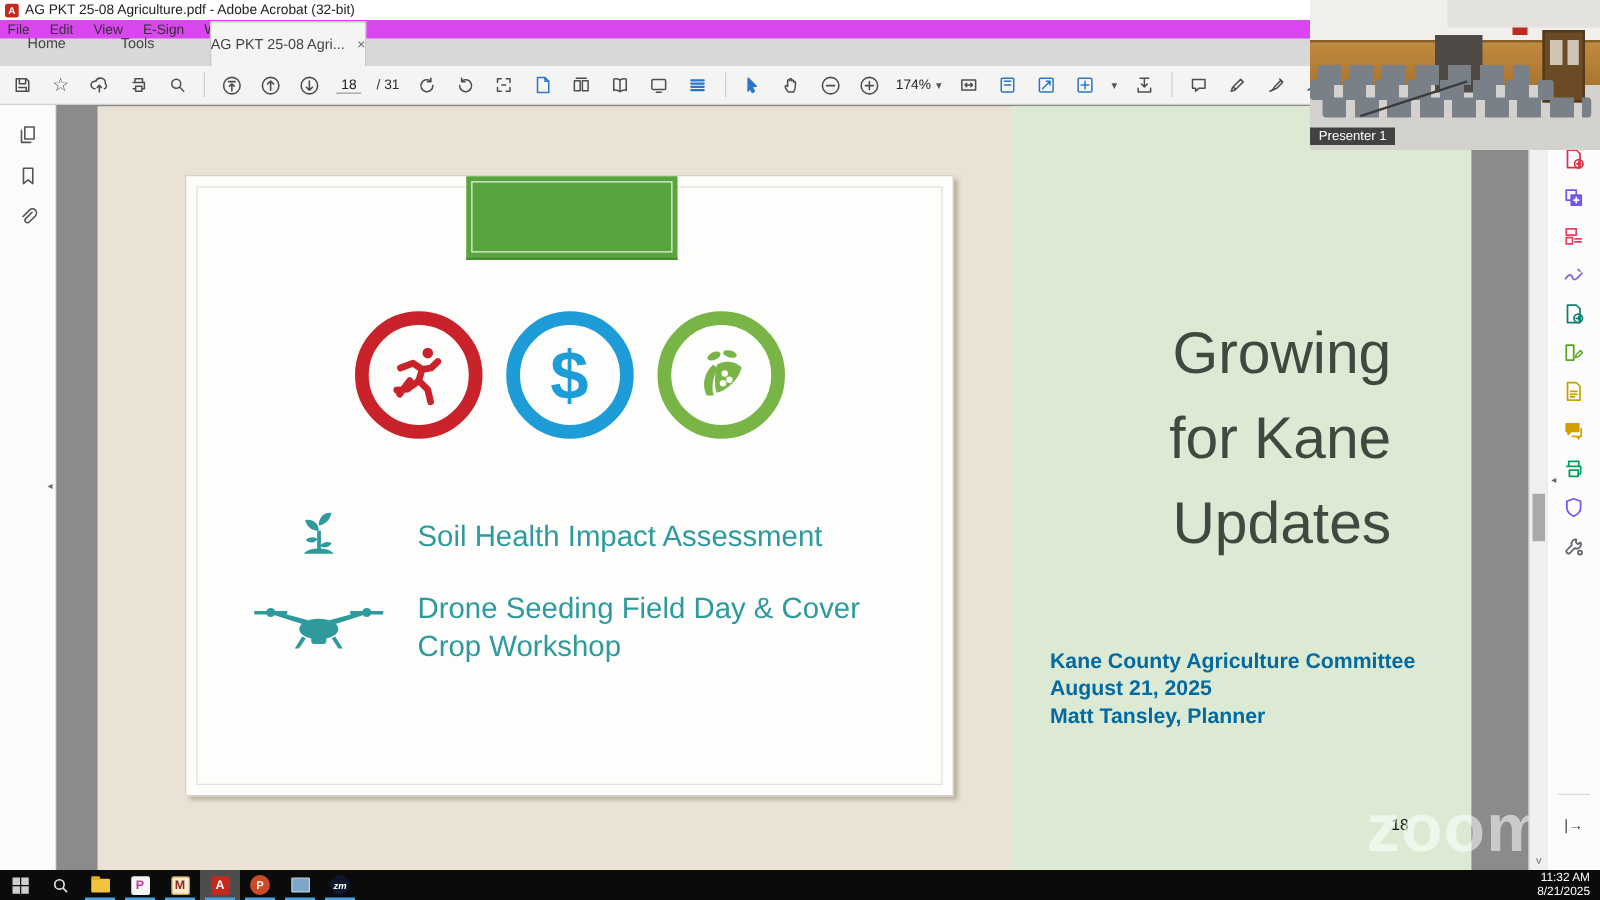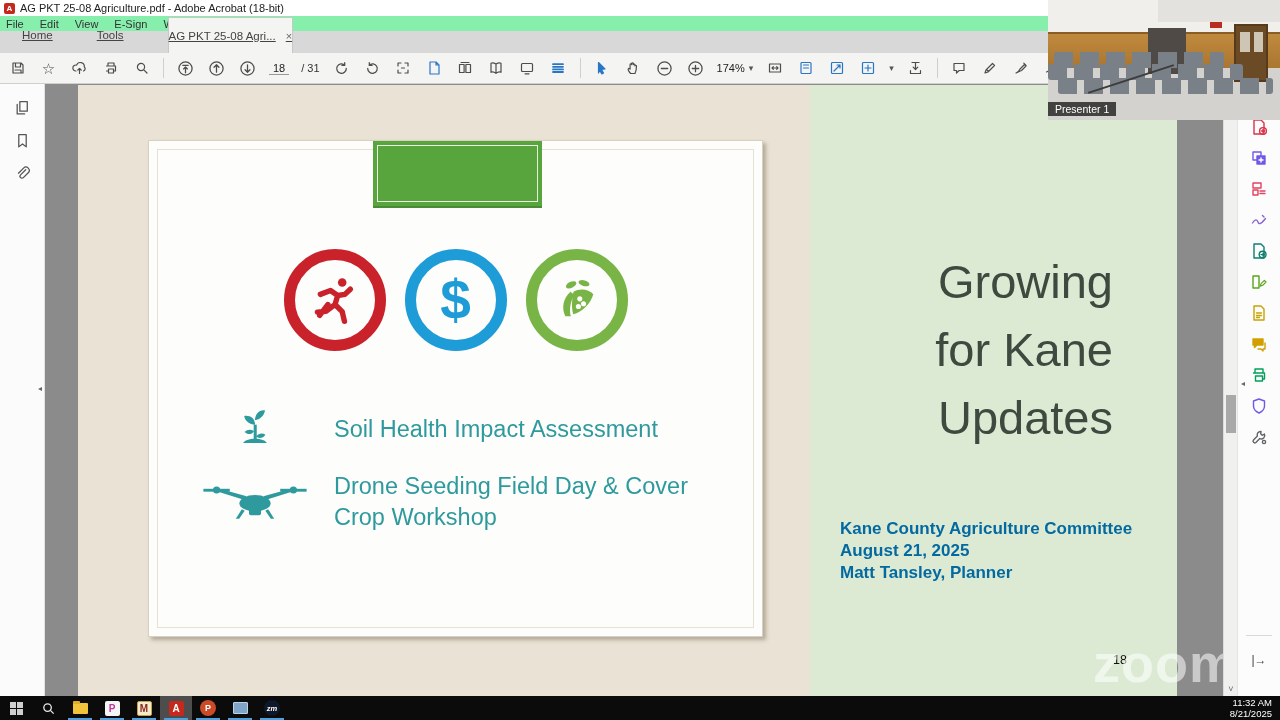--- a/index.html
+++ b/index.html
@@ -5,26 +5,26 @@
   html,body{margin:0;padding:0;background:#222;}
   *{box-sizing:border-box;}
   #screen{position:relative;width:1280px;height:720px;overflow:hidden;
     font-family:"Liberation Sans","DejaVu Sans",sans-serif;background:#fff;}
 
   
   #titlebar{position:absolute;left:0;top:0;width:1280px;height:16px;background:#ffffff;
     display:flex;align-items:center;font-size:11px;color:#222;padding-left:4px;gap:5px;}
   #titlebar .pdfapp-ic{width:11px;height:11px;background:#c5281c;border-radius:2px;color:#fff;
     font-size:8px;line-height:11px;text-align:center;font-weight:bold;}
-  #menubar{position:absolute;left:0;top:16px;width:1280px;height:15px;background:#86efac;
+  #menubar{position:absolute;left:0;top:16px;width:1280px;height:15px;background:#d946ef;
     display:flex;align-items:center;font-size:11px;color:#333;gap:16px;padding-left:6px;}
   #menubar span{cursor:default;}
   #tabbar{position:absolute;left:0;top:31px;width:1280px;height:22px;background:#d8d8d8;
     display:flex;align-items:flex-end;font-size:11.5px;color:#444;}
-  .tab{height:36px;display:flex;align-items:center;padding:0 22px;text-decoration:underline;}
+  .tab{height:36px;display:flex;align-items:center;padding:0 22px;}
   .tab.doc{background:#f4f4f3;border:1px solid #c8c8c8;border-bottom:none;gap:10px;padding:0 0;}
   .tab.doc .x{color:#666;font-size:11px;}
   #toolbar{position:absolute;left:0;top:53px;width:1280px;height:31px;background:#f4f4f3;
     border-bottom:1px solid #cfcfcf;display:flex;align-items:center;padding-left:8px;gap:12px;
     font-size:11px;color:#333;}
   .ti{width:19px;height:19px;display:flex;align-items:center;justify-content:center;}
   .ti svg{stroke:#4d4d4d;fill:none;stroke-width:1.2;stroke-linecap:round;stroke-linejoin:round;}
   .ti.blue svg{stroke:#2a76c6;}
   .ti .uc{font-size:15px;color:#4d4d4d;line-height:1;}
   .tsep{width:1px;height:20px;background:#cfcfcf;}
@@ -124,21 +124,21 @@
   #tb-clock{margin-left:auto;margin-right:8px;color:#fff;font-size:9.5px;text-align:right;line-height:11px;}
   .tb-search svg{stroke:#e8e8e8;fill:none;stroke-width:1.4;}
 </style>
 </head>
 <body>
 
 <div id="screen">
 
   <div id="titlebar">
     <span class="pdfapp-ic">A</span>
-    <span>AG PKT 25-08 Agriculture.pdf - Adobe Acrobat (18-bit)</span>
+    <span>AG PKT 25-08 Agriculture.pdf - Adobe Acrobat (32-bit)</span>
   </div>
 
   <div id="menubar">
     <span>File</span>
     <span>Edit</span>
     <span>View</span>
     <span>E-Sign</span>
     <span>Window</span>
     <span>Help</span>
   </div>

